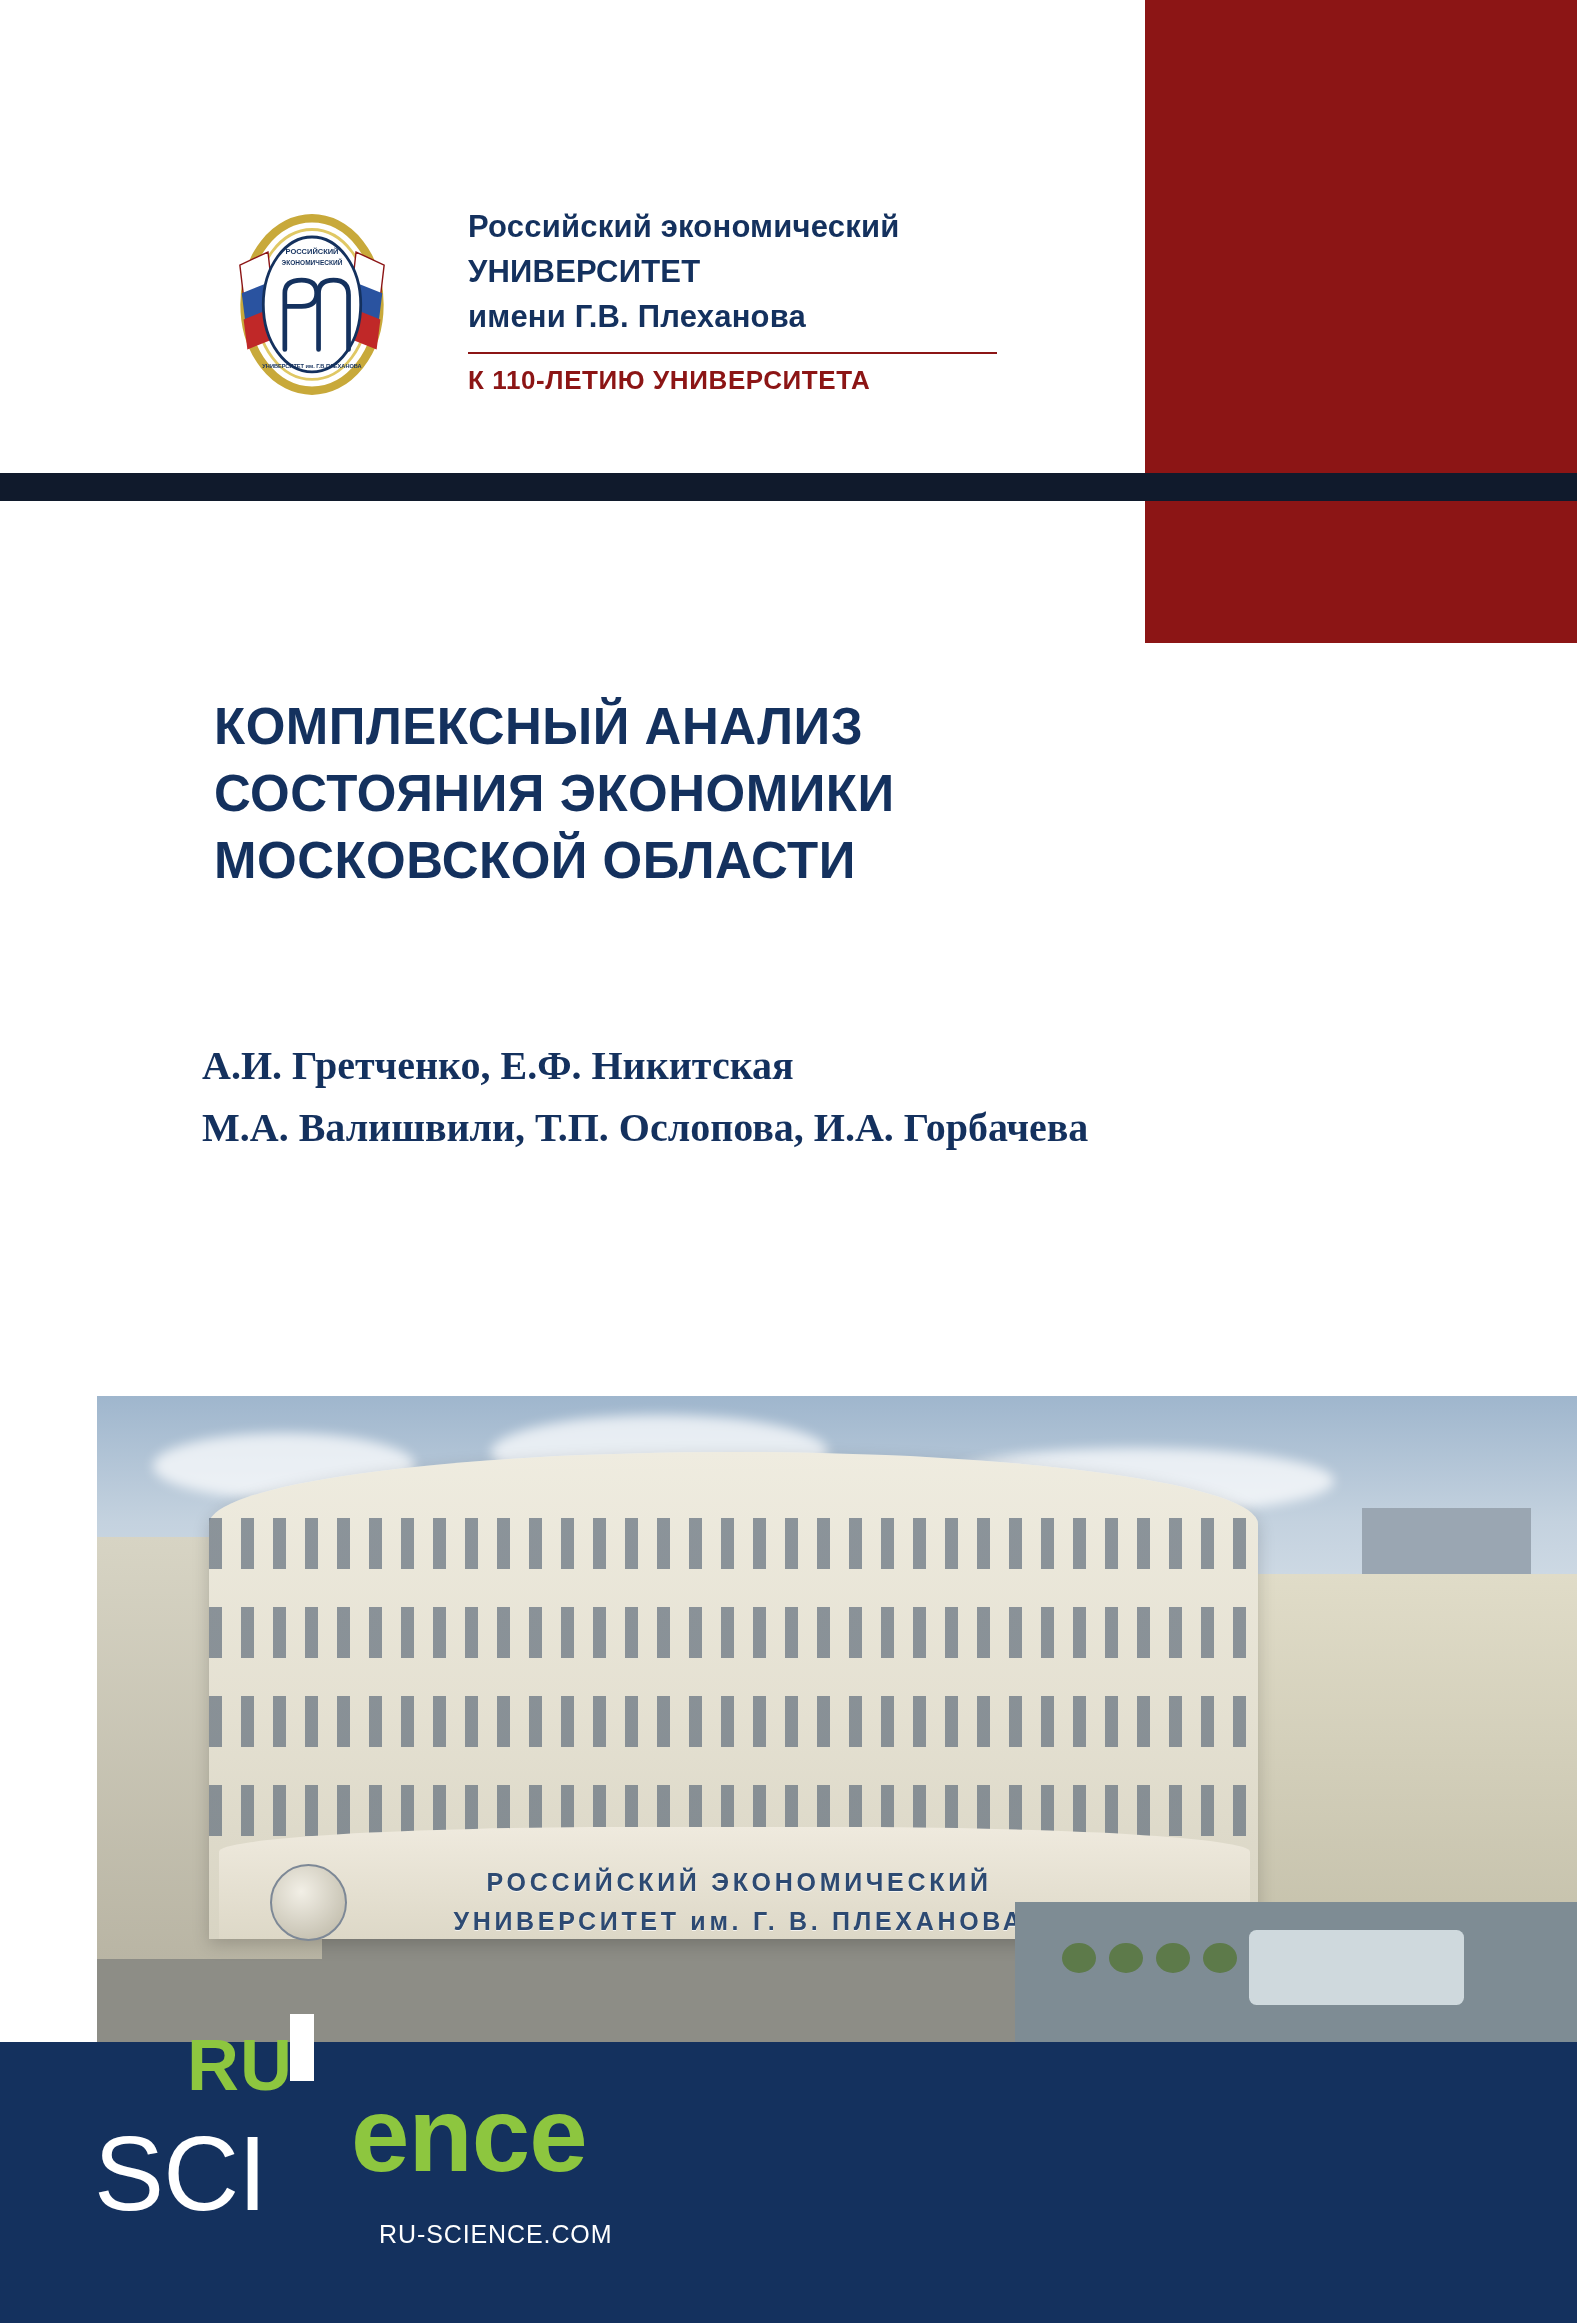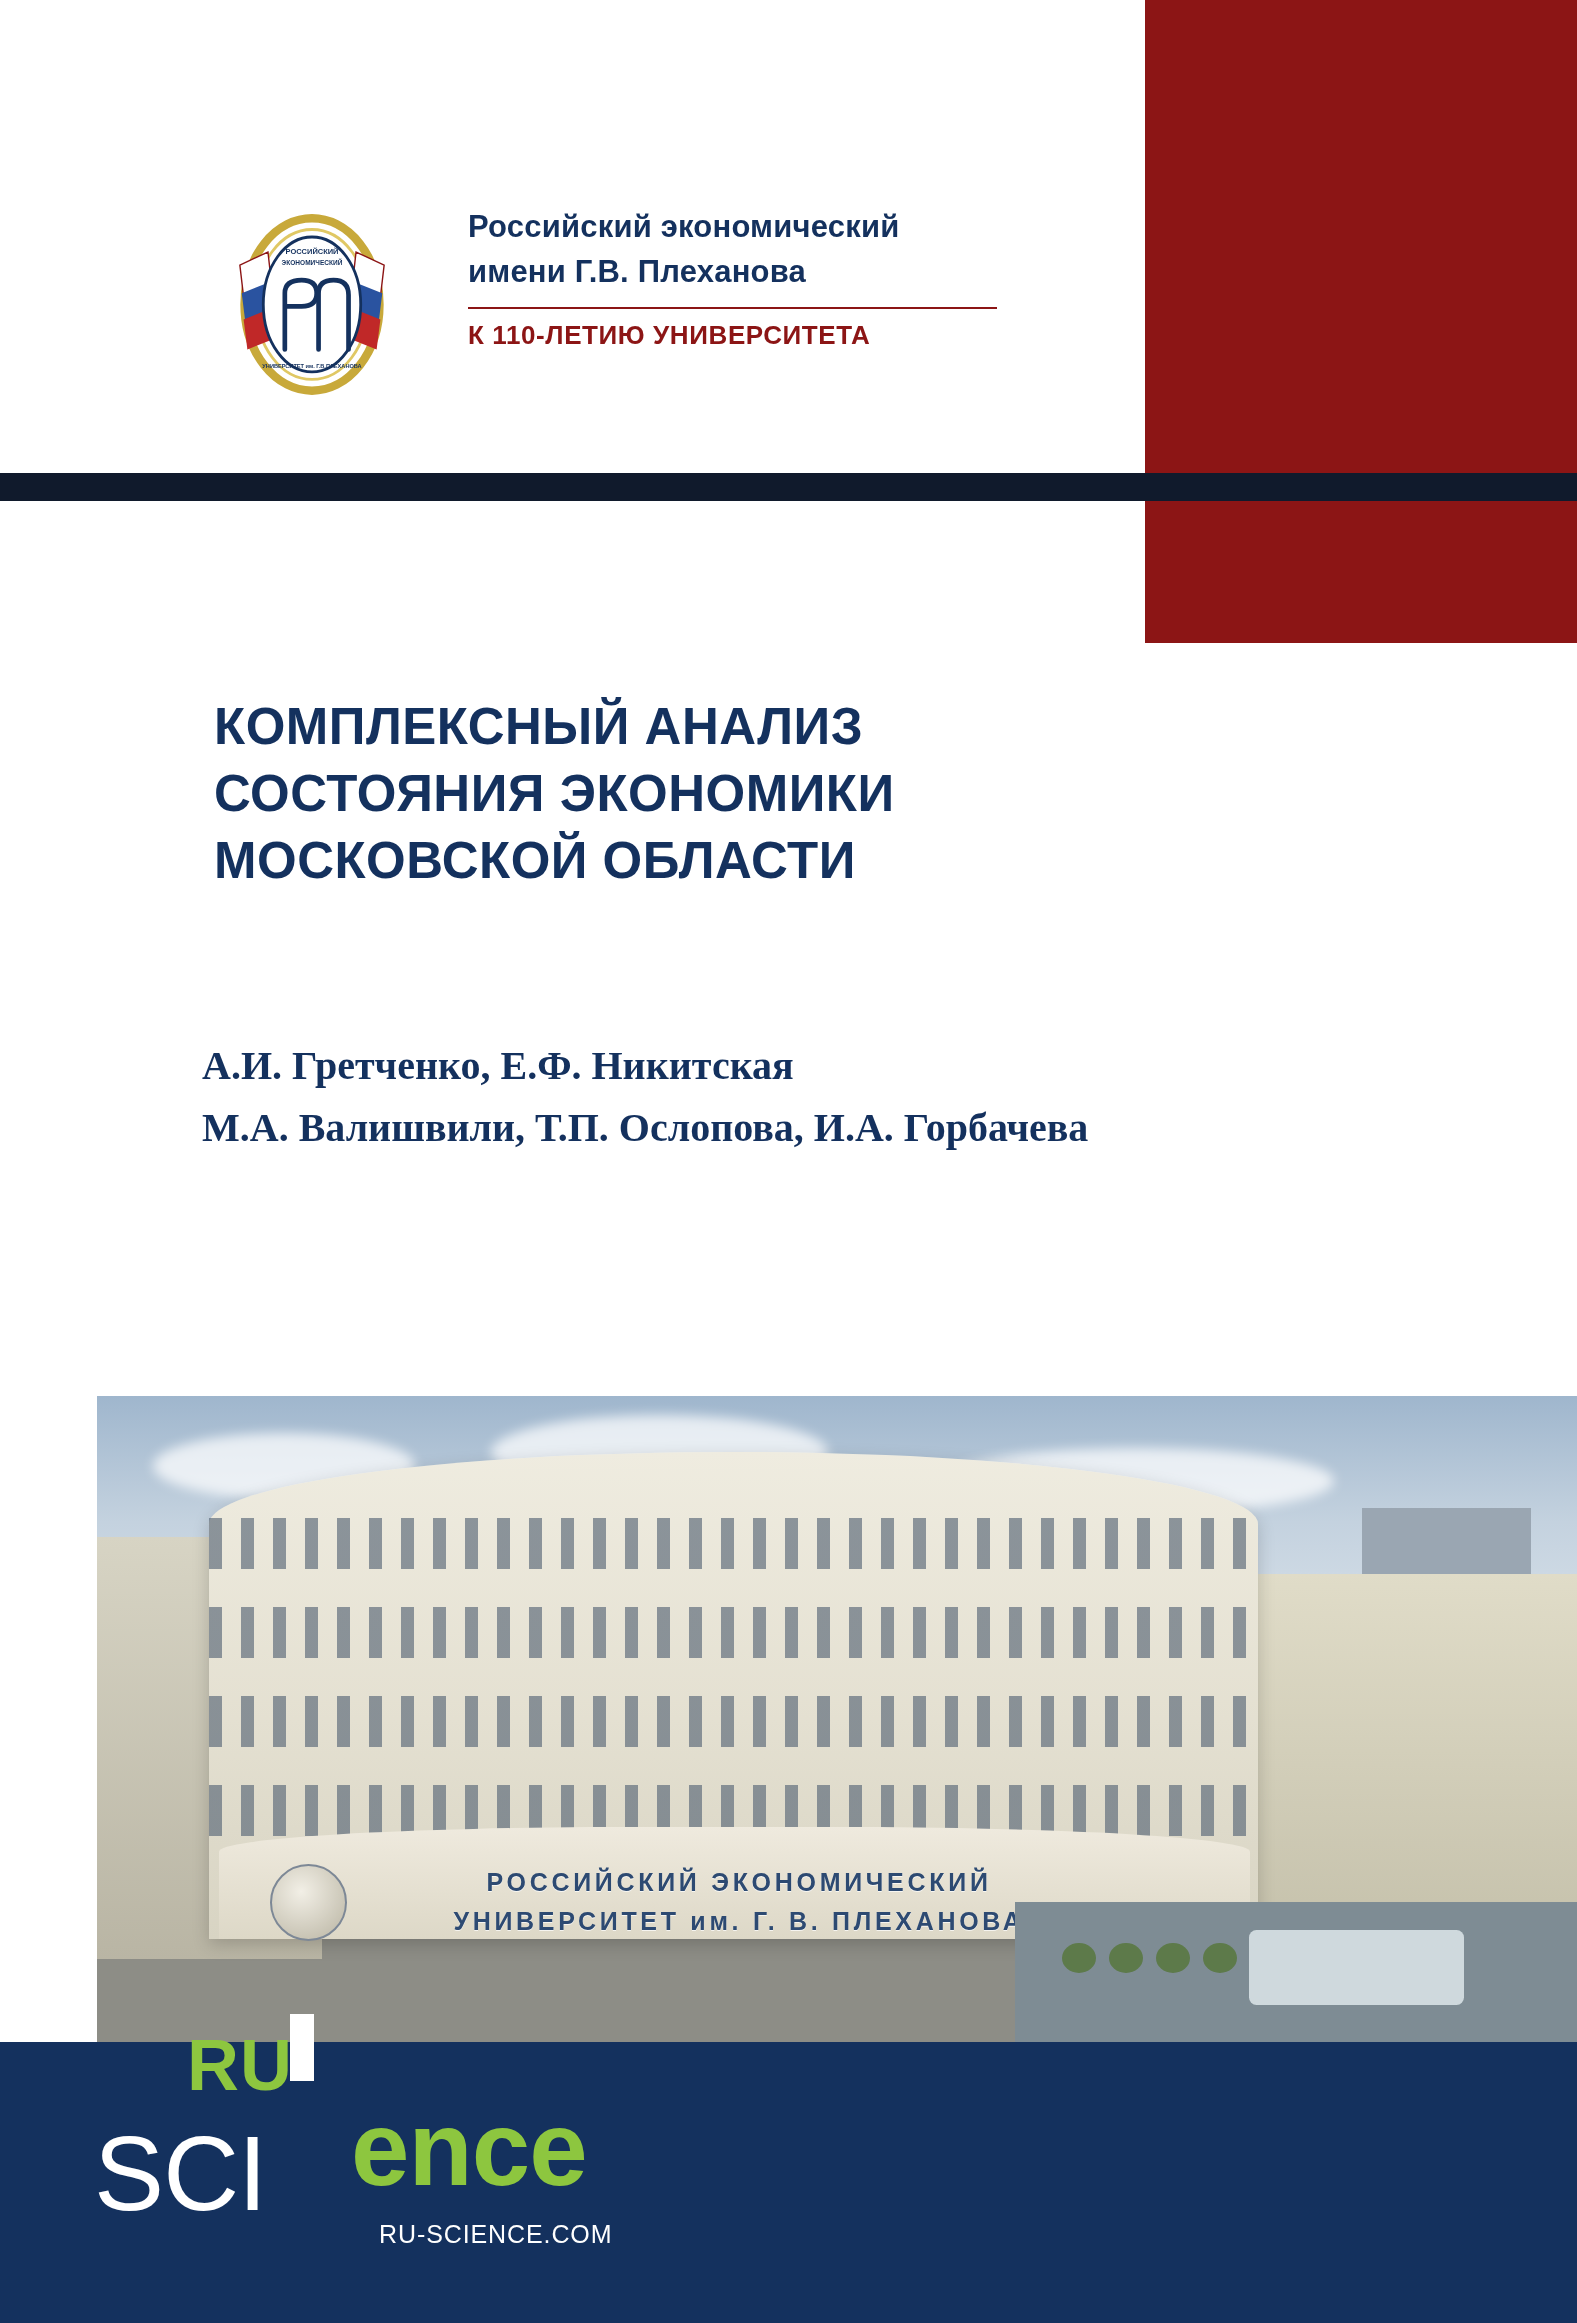--- a/index.html
+++ b/index.html
@@ -268,21 +268,20 @@
     margin-top: 39px;
   }
   .ence {
     position: absolute;
     left: 351px;
     top: 2075px;
     color: #8dc63f;
     font-weight: bold;
     font-size: 105px;
     letter-spacing: -0.9px;
-    margin-top: 14px;
   }
   .domain {
     position: absolute;
     left: 379px;
     top: 2220px;
     color: #ffffff;
     font-size: 25px;
     letter-spacing: 0.9px;
     text-align: center;
   }
@@ -316,20 +315,21 @@
     <text x="95" y="78" font-size="7" fill="#14315e" text-anchor="middle" font-family="Liberation Sans, sans-serif" font-weight="bold">ЭКОНОМИЧЕСКИЙ</text>
     <g fill="none" stroke="#14315e" stroke-width="5" stroke-linecap="round">
       <path d="M66 168 L66 108 Q66 94 84 94 Q100 94 100 108 Q100 122 84 122 L66 122"></path>
       <path d="M102 168 L102 108 Q102 94 118 94 Q134 94 134 110 L134 168"></path>
     </g>
     <text x="95" y="188" font-size="6" fill="#14315e" text-anchor="middle" font-family="Liberation Sans, sans-serif" font-weight="bold">УНИВЕРСИТЕТ им. Г.В.ПЛЕХАНОВА</text>
   </svg>
 
   <div class="uni-text">
     <div class="uni-line">Российский экономический</div>
+    <div class="uni-line">УНИВЕРСИТЕТ</div>
     <div class="uni-line">имени Г.В. Плеханова</div>
     <div class="uni-rule"></div>
     <div class="uni-anniv">К 110-ЛЕТИЮ УНИВЕРСИТЕТА</div>
   </div>
 
   <div class="title">
     <div>КОМПЛЕКСНЫЙ АНАЛИЗ</div>
     <div>СОСТОЯНИЯ ЭКОНОМИКИ</div>
     <div>МОСКОВСКОЙ ОБЛАСТИ</div>
   </div>

